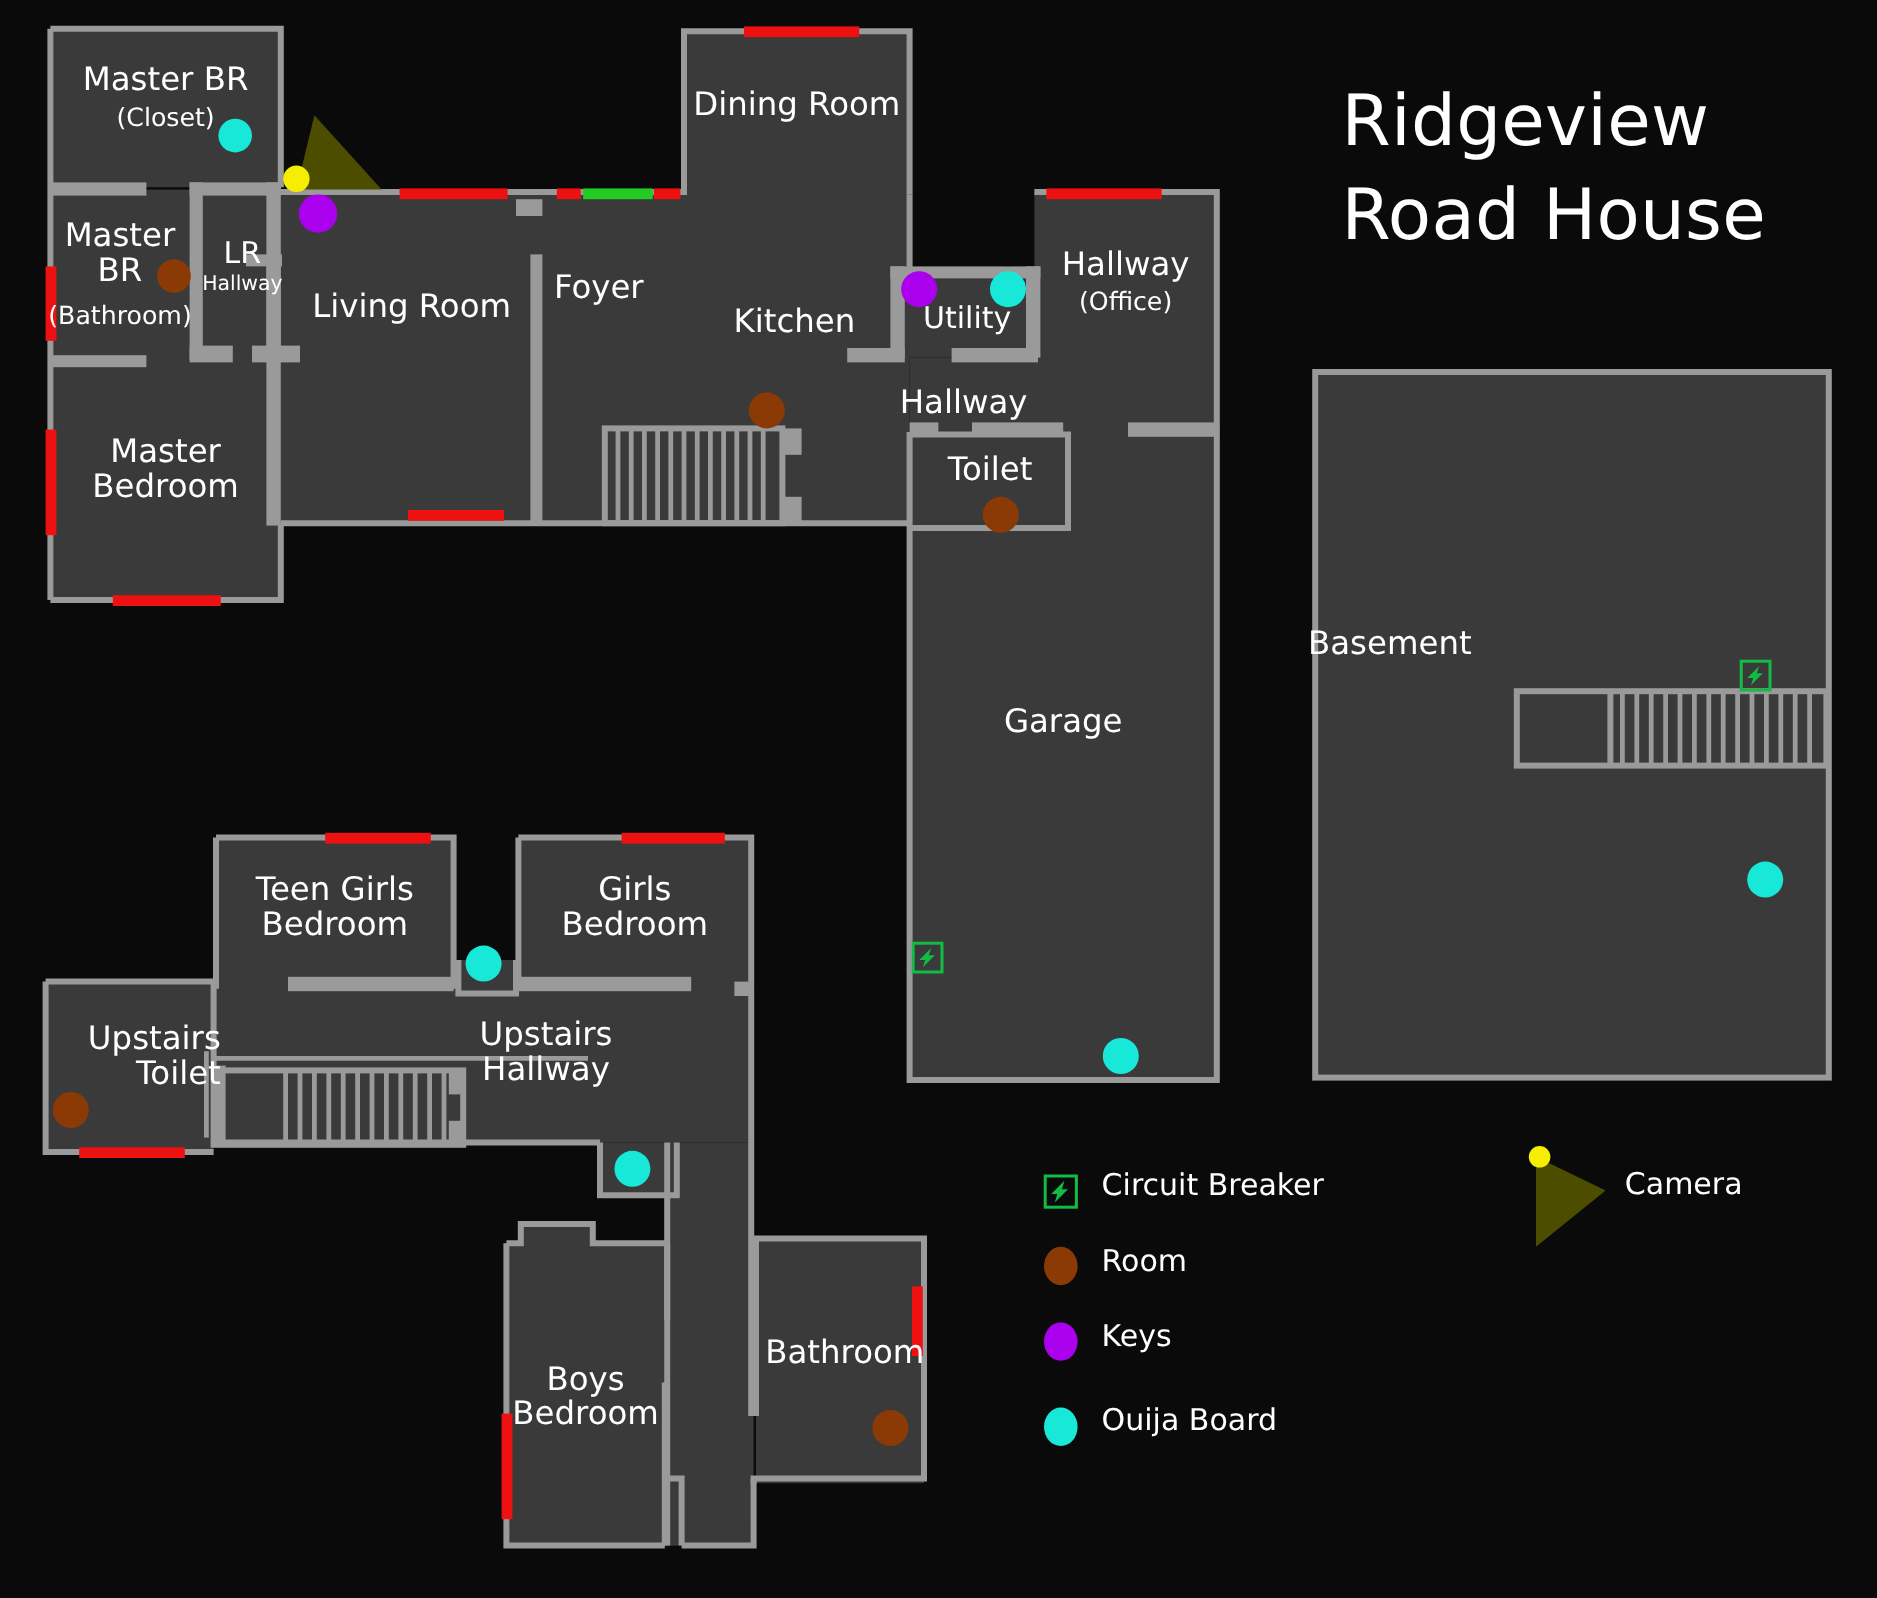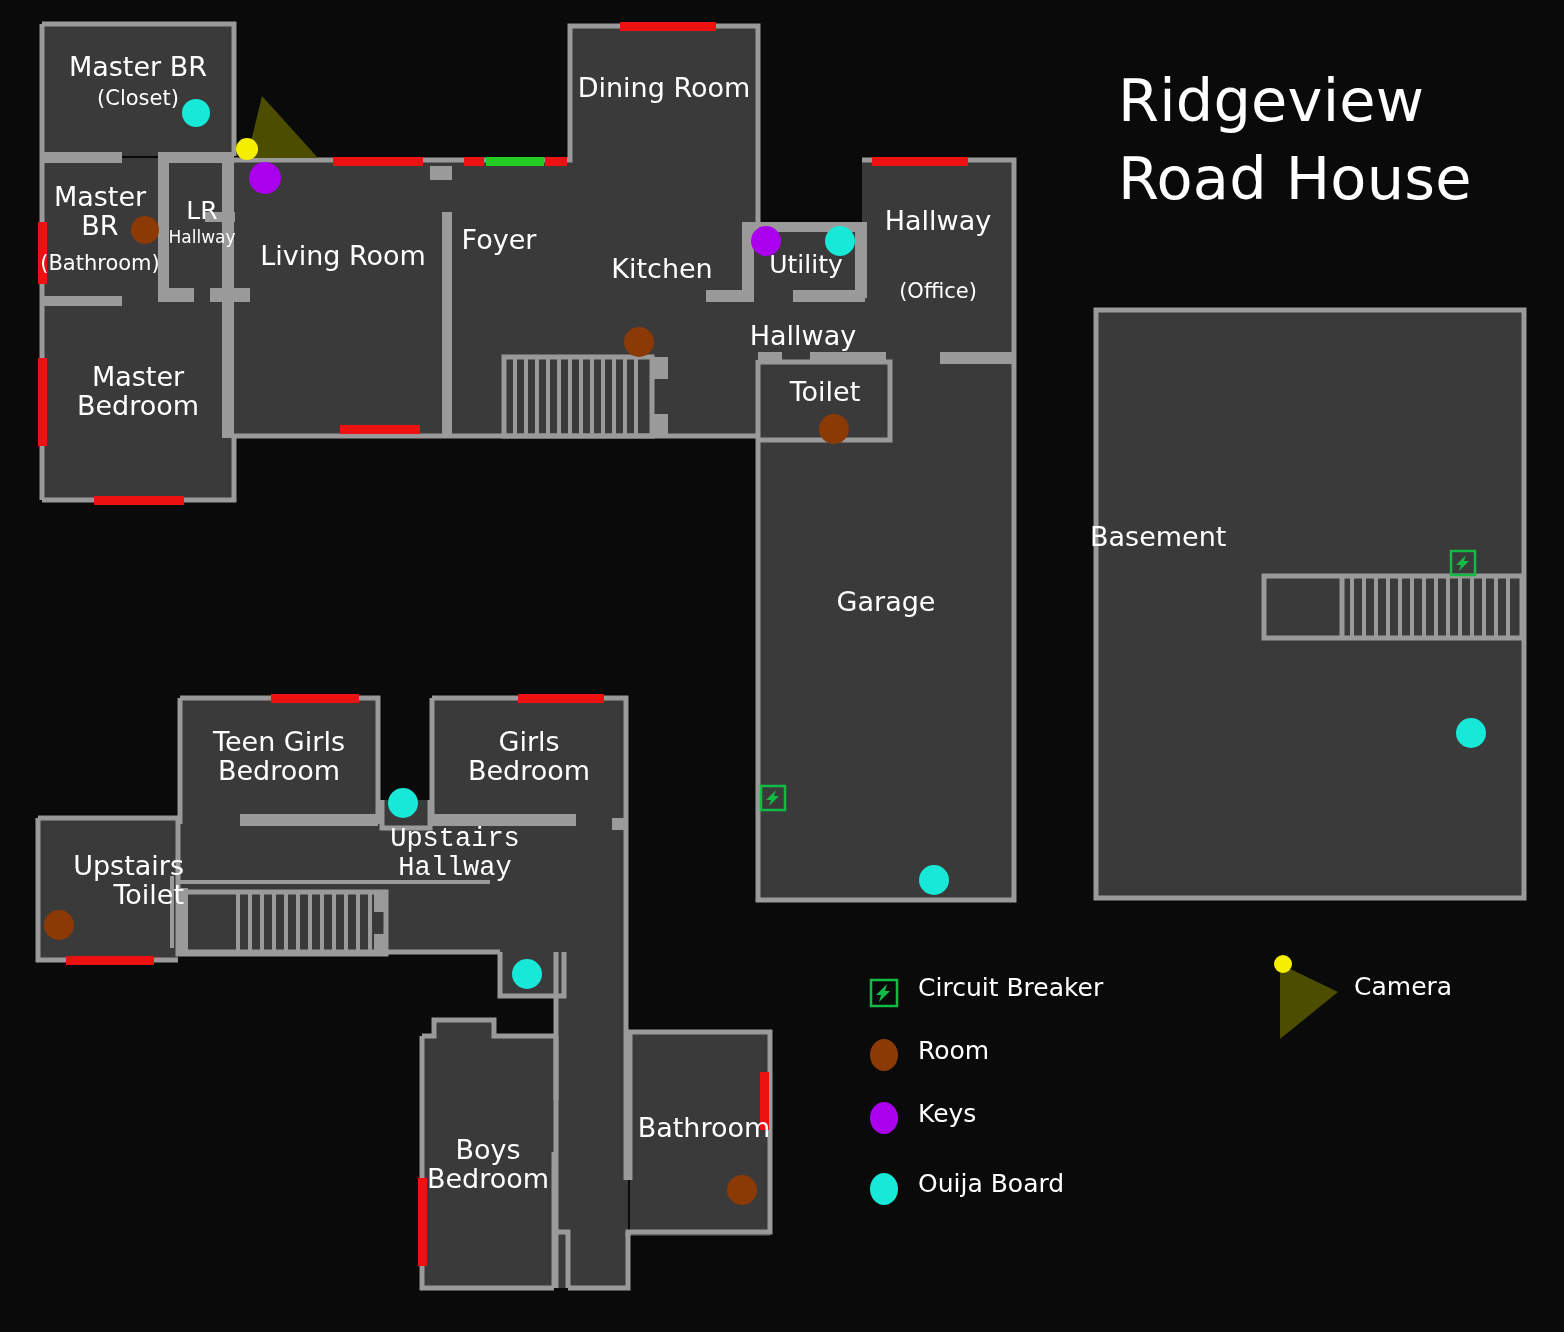--- a/index.html
+++ b/index.html
@@ -288,40 +288,40 @@
 
   <div class="lbl room" style="left:452px;top:226px;width:94px;">Foyer</div>
 
   <div class="lbl room" style="left:570px;top:74px;width:188px;">Dining Room</div>
 
   <div class="lbl room" style="left:562px;top:236px;width:200px;margin-top:19px;">Kitchen</div>
 
   <div class="lbl room-sm" style="left:750px;top:252px;width:112px;">Utility</div>
 
   <div class="lbl room" style="left:862px;top:207px;width:152px;">Hallway</div>
-  <div class="lbl sub" style="left:862px;top:240px;width:152px;margin-top:40px;">(Office)</div>
+  <div class="lbl sub" style="left:862px;top:240px;width:152px;">(Office)</div>
 
   <div class="lbl room" style="left:722px;top:322px;width:162px;">Hallway</div>
 
   <div class="lbl room" style="left:760px;top:378px;width:130px;">Toilet</div>
 
   <div class="lbl room" style="left:806px;top:588px;width:160px;">Garage</div>
 
   <div class="lbl room" style="left:1090px;top:523px;width:180px;text-align:left;">Basement</div>
 
   <div class="lbl room" style="left:180px;top:728px;width:198px;">Teen Girls
 Bedroom</div>
 
   <div class="lbl room" style="left:432px;top:728px;width:194px;">Girls
 Bedroom</div>
 
   <div class="lbl room" style="left:34px;top:852px;width:150px;text-align:right;">Upstairs
 Toilet</div>
 
-  <div class="lbl room" style="left:344px;top:825px;width:222px;font-family:Liberation Mono, monospace;">Upstairs Hallway</div>
+  <div class="lbl room" style="left:344px;top:849px;width:222px;">Upstairs Hallway</div>
 
   <div class="lbl room" style="left:422px;top:1136px;width:132px;">Boys
 Bedroom</div>
 
   <div class="lbl room" style="left:630px;top:1114px;width:148px;">Bathroom</div>
 
   <div class="legend-txt" style="left:918px;top:973px;">Circuit Breaker</div>
   <div class="legend-txt" style="left:918px;top:1036px;">Room</div>
   <div class="legend-txt" style="left:918px;top:1099px;">Keys</div>
   <div class="legend-txt" style="left:918px;top:1169px;">Ouija Board</div>

